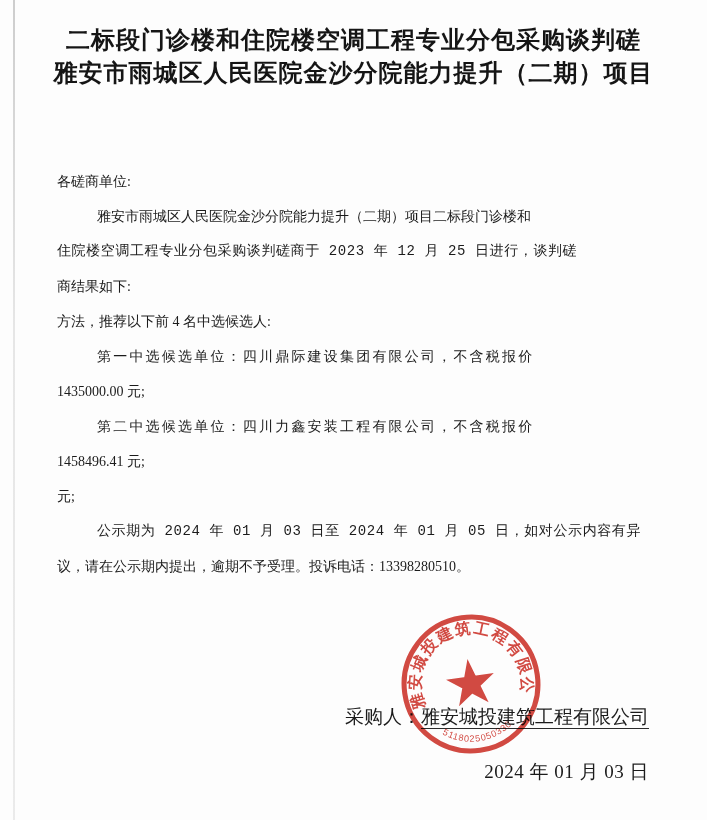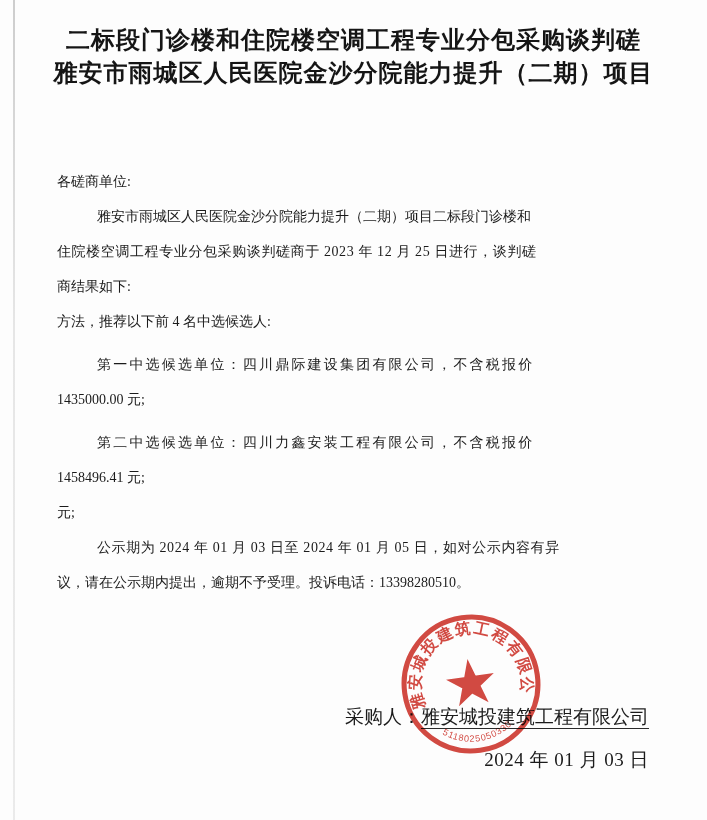--- a/index.html
+++ b/index.html
@@ -26,33 +26,33 @@
     letter-spacing:1px;
     color:#151515;
   }
   .doc-body {
     position:absolute; top:164px; left:57px; width:596px;
     font-size:14px; line-height:35px;
     color:#1b1b1b;
   }
   .ln { white-space:nowrap; }
   .ind { text-indent:40px; }
-  .sp { letter-spacing:2.2px;margin-top:8px; }
-  .sp1 { letter-spacing:0.6px; }
+  .sp { letter-spacing:2.2px; }
+  .sp1 { letter-spacing:0.6px;font-family:Liberation Mono, monospace; }
   .signoff {
     position:absolute; top:699px; right:58px;
     text-align:right;
     font-size:19px; line-height:36px;
     white-space:nowrap;
   }
   .purchaser-name {
     border-bottom:1.5px solid #2a2a2a;
     padding-bottom:1px;
   }
-  .date-line { margin-top:7px; letter-spacing:0.5px; }
+  .date-line { margin-top:19px; letter-spacing:0.5px; }
   .seal {
     position:absolute; left:396px; top:609px;
     width:150px; height:150px;
     mix-blend-mode:multiply;
     opacity:.92;
     transform:rotate(-8deg);
   }
   .seal text {
     font-family:"Liberation Sans", sans-serif;
     font-weight:700;

